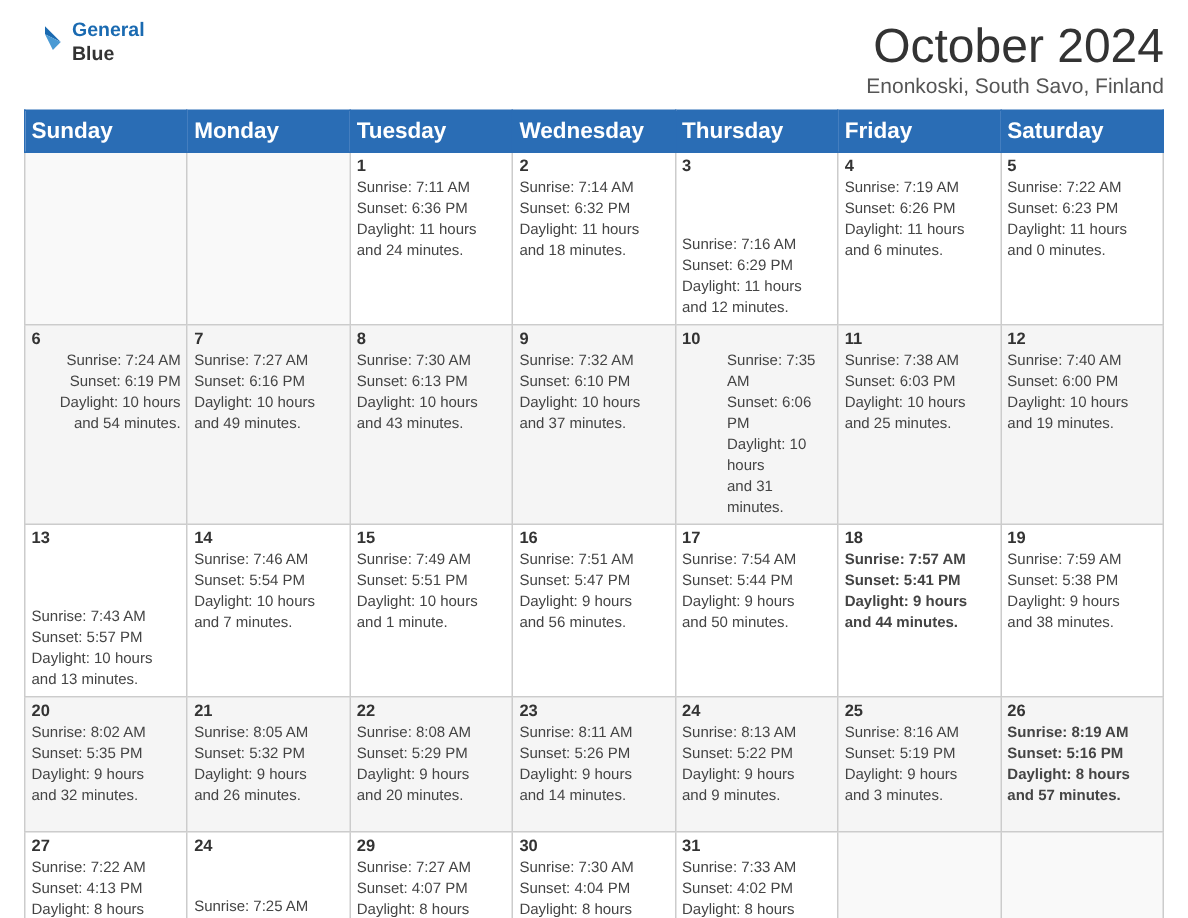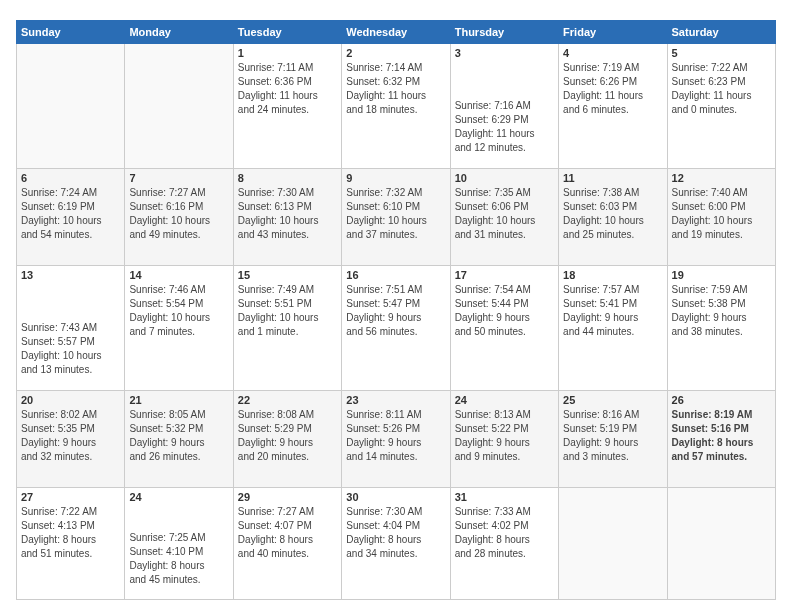--- a/index.html
+++ b/index.html
@@ -56,21 +56,21 @@
     .calendar {
       flex: 1;
       border: 1px solid #ccc;
       border-collapse: collapse;
       width: 100%;
       table-layout: fixed;
     }
     .calendar thead tr th {
       background: #2a6db5;
       color: #fff;
-      font-size: 11px;
+      font-size: 15px;
       font-weight: bold;
       padding: 5px 4px;
       border: 1px solid #2a6db5;
       text-align: left;
     }
     .calendar tbody tr td {
       border: 1px solid #ccc;
       vertical-align: top;
       padding: 3px 4px;
       font-size: 9.5px;
@@ -95,21 +95,33 @@
     }
     .empty-cell {
       background: #f9f9f9 !important;
     }
   </style>
 </head>
 <body>
 
 <div class="page">
   <div class="header">
+    <div class="logo">
+      <svg class="logo-icon" viewBox="0 0 32 32">
+        <polygon points="16,4 28,16 16,10" fill="#1a6ab1"></polygon>
+        <polygon points="16,10 28,16 22,22" fill="#4a9ad4"></polygon>
+      </svg>
+      <div class="logo-text">
+        <div><span>General</span></div>
+        <div>Blue</div>
+      </div>
+    </div>
     <div class="title-block">
+      <div class="main-title">October 2024</div>
+      <div class="subtitle">Enonkoski, South Savo, Finland</div>
     </div>
   </div>
 
   <table class="calendar">
     <thead>
       <tr>
       <th>Sunday</th>
           <th>Monday</th>
           <th>Tuesday</th>
           <th>Wednesday</th>
@@ -154,21 +166,21 @@
             <span class="day-num">5</span>
             <div class="day-info" style="white-space: pre-line;">Sunrise: 7:22 AM
 Sunset: 6:23 PM
 Daylight: 11 hours
 and 0 minutes.</div>
           </td>
         </tr>
         <tr>
           <td>
             <span class="day-num">6</span>
-            <div class="day-info" style="white-space: pre-line;">Sunrise: 7:24 AM
+            <div class="day-info" style="white-space: pre-line; text-align: right;">Sunrise: 7:24 AM
 Sunset: 6:19 PM
 Daylight: 10 hours
 and 54 minutes.</div>
           </td>
           <td>
             <span class="day-num">7</span>
             <div class="day-info" style="white-space: pre-line;">Sunrise: 7:27 AM
 Sunset: 6:16 PM
 Daylight: 10 hours
 and 49 minutes.</div>
@@ -182,21 +194,21 @@
           </td>
           <td>
             <span class="day-num">9</span>
             <div class="day-info" style="white-space: pre-line;">Sunrise: 7:32 AM
 Sunset: 6:10 PM
 Daylight: 10 hours
 and 37 minutes.</div>
           </td>
           <td>
             <span class="day-num">10</span>
-            <div class="day-info" style="white-space: pre-line;">Sunrise: 7:35 AM
+            <div class="day-info" style="white-space: pre-line; margin-left: 30px;">Sunrise: 7:35 AM
 Sunset: 6:06 PM
 Daylight: 10 hours
 and 31 minutes.</div>
           </td>
           <td>
             <span class="day-num">11</span>
             <div class="day-info" style="white-space: pre-line;">Sunrise: 7:38 AM
 Sunset: 6:03 PM
 Daylight: 10 hours
 and 25 minutes.</div>
@@ -240,21 +252,21 @@
           </td>
           <td>
             <span class="day-num">17</span>
             <div class="day-info" style="white-space: pre-line;">Sunrise: 7:54 AM
 Sunset: 5:44 PM
 Daylight: 9 hours
 and 50 minutes.</div>
           </td>
           <td>
             <span class="day-num">18</span>
-            <div class="day-info" style="white-space: pre-line;">Sunrise: 7:57 AM
+            <div class="day-info" style="white-space: pre-line; font-weight: bold;">Sunrise: 7:57 AM
 Sunset: 5:41 PM
 Daylight: 9 hours
 and 44 minutes.</div>
           </td>
           <td>
             <span class="day-num">19</span>
             <div class="day-info" style="white-space: pre-line;">Sunrise: 7:59 AM
 Sunset: 5:38 PM
 Daylight: 9 hours
 and 38 minutes.</div>

